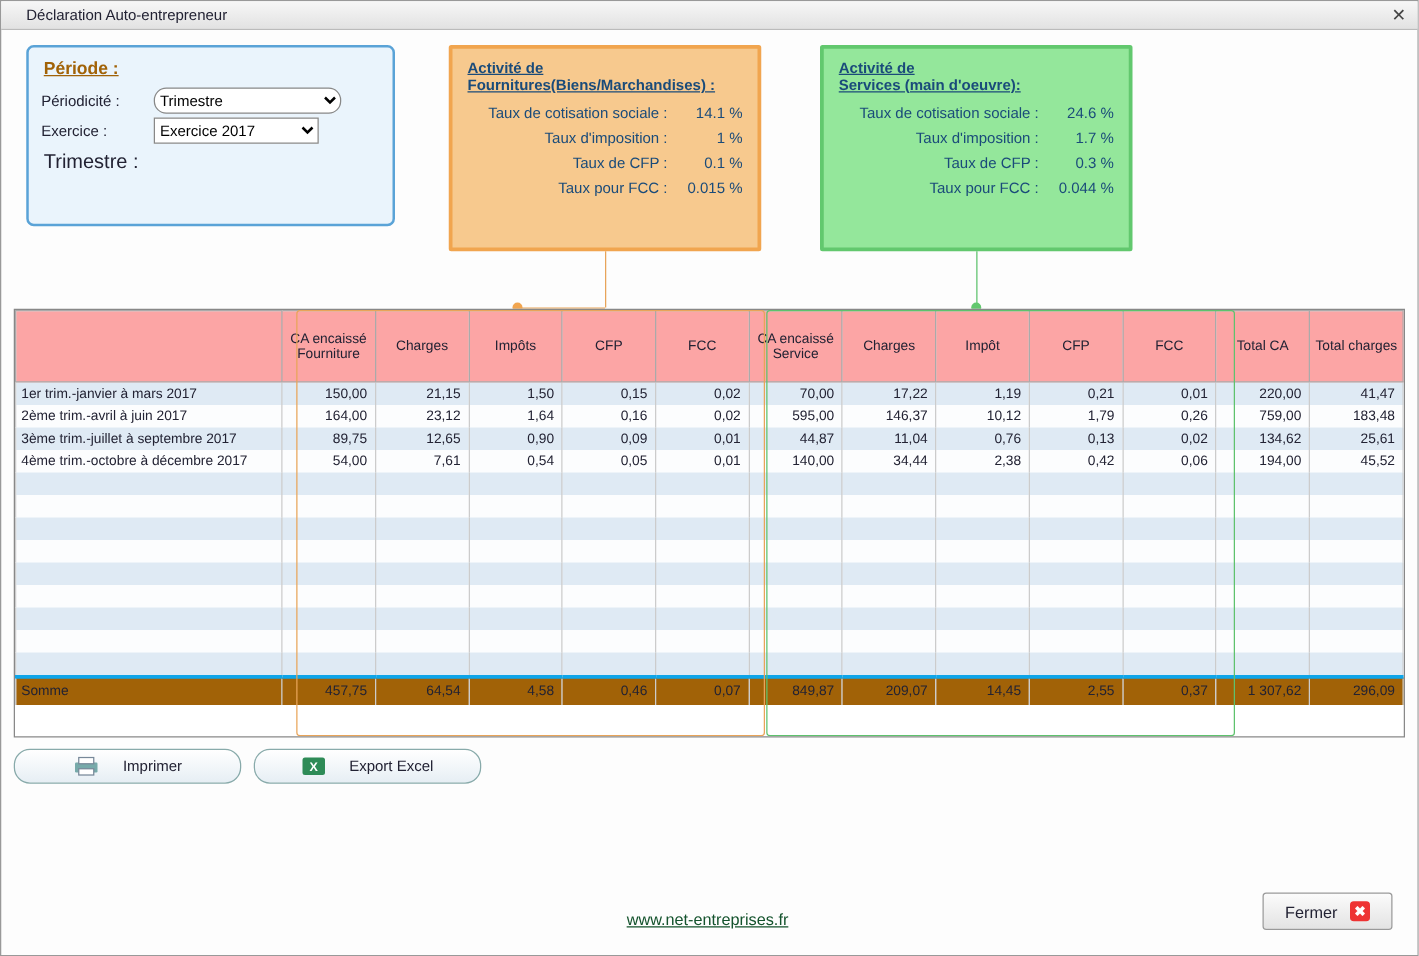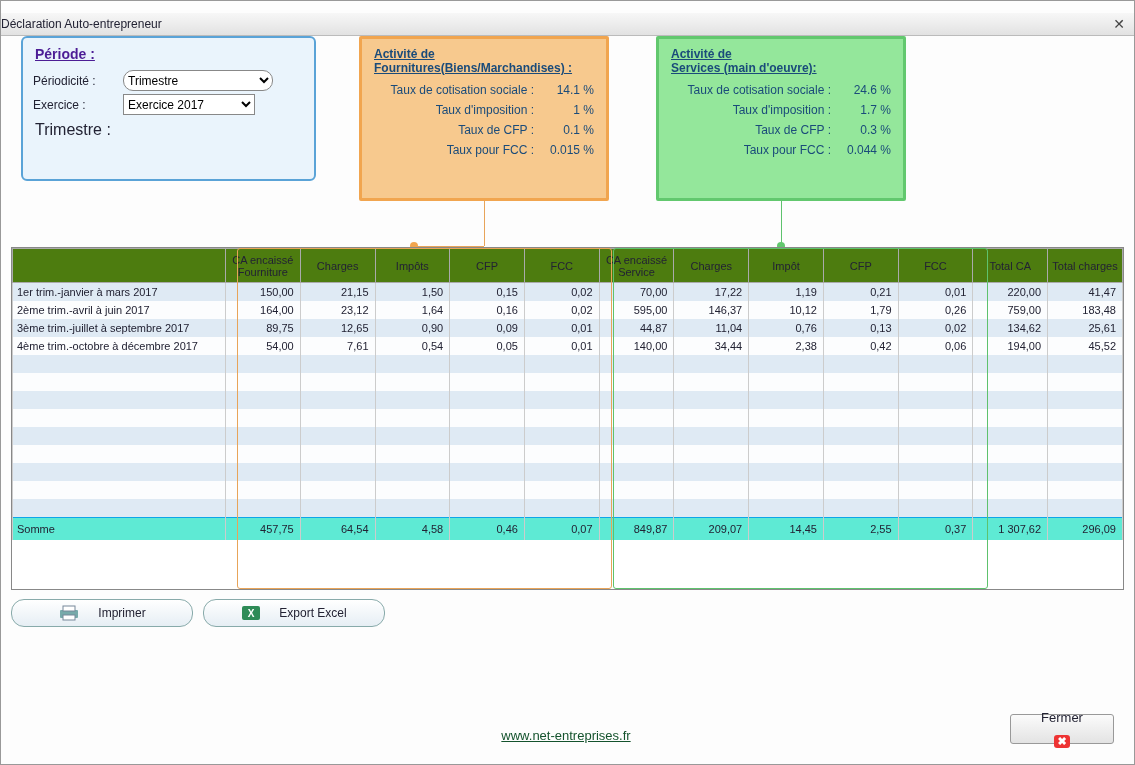--- a/index.html
+++ b/index.html
@@ -1,21 +1,21 @@
 <!DOCTYPE html>
 <html><head>
 <meta charset="utf-8">
 <style>
   html,body { margin:0; padding:0; font-family: Tahoma, Arial, sans-serif; font-size:12px; color:#223; background:#e8e8e8; }
   .window { width:1135px; height:765px; box-sizing:border-box; background:#fdfdfd; border:1px solid #999; position:relative; }
-  .titlebar { height:22px; line-height:22px; padding-left:0; background:linear-gradient(#f7f7f7,#e2e2e2); border-bottom:1px solid #bbb; font-size:12px; display:flex; justify-content:space-between; align-items:center;margin-top:12px;}
+  .titlebar { height:22px; line-height:22px; padding-left:20px; background:linear-gradient(#f7f7f7,#e2e2e2); border-bottom:1px solid #bbb; font-size:12px; display:flex; justify-content:space-between; align-items:center;}
   .titlebar .close { width:30px; text-align:center; color:#444; cursor:default; font-size:14px;}
   
   .panel-period { position:absolute; top:35px; left:20px; width:295px; height:145px; border:2px solid #5aa3d7; border-radius:6px; background:#eaf4fc; padding:6px 10px; box-sizing:border-box;}
-  .panel-period .headline { font-size:14px; font-weight:bold; text-decoration:underline; color:#4c1d95; margin:2px 0 8px 2px;}
+  .panel-period .headline { font-size:14px; font-weight:bold; text-decoration:underline; color:#a16207; margin:2px 0 8px 2px;}
   .prow { display:flex; align-items:center; margin:3px 0;}
   .prow label { width:88px; font-size:12px;}
   select { font-size:12px; border:1px solid #888; height:21px; background:#fff;}
   .sel1 { width:150px; margin-left:2px;border-radius:10px;}
   .sel2 { width:132px; margin-left:2px;}
   .sub-label { font-size:16px; margin:6px 0 2px 2px;}
   .sel3 { width:255px;}
   
   .panel-act { position:absolute; top:35px; width:250px; height:165px; border-radius:2px; padding:8px 12px; box-sizing:border-box; font-size:12px;}
   .panel-f { left:358px; border:3px solid #f1a54f; background:#f7c98e; color:#1a4b7a; }
@@ -26,42 +26,42 @@
   .rate-row span:last-child { width:52px; text-align:right;}
   .line-f { position:absolute; left:483px; top:200px; width:1px; height:45px; background:#e8a459; }
   .line-f2 { position:absolute; left:413px; top:245px; width:70px; height:1px; background:#e8a459;}
   .dot-f, .dot-s { position:absolute; width:8px; height:8px; border-radius:50%; }
   .dot-f { left:409px; top:241px; background:#f1a54f;}
   .line-s { position:absolute; left:780px; top:200px; width:1px; height:45px; background:#5ec26d;}
   .dot-s { left:776px; top:241px; background:#62c86e;}
   
   .grid { position:absolute; left:10px; top:246px; width:1113px; height:343px; border:1px solid #888; background:#fff; box-sizing:border-box; overflow:hidden;}
   table { border-collapse:collapse; width:100%; font-size:11px;}
-  th { background:#4d7c0f; border:1px solid #aaa; font-weight:normal; text-align:center; padding:4px 2px; height:34px; box-sizing:border-box;}
+  th { background:#fca5a5; border:1px solid #aaa; font-weight:normal; text-align:center; padding:16px 2px; height:34px; box-sizing:border-box;}
   th.period-head { width:214px;}
   th.num { width:75px; }
   td { border-left:1px solid #ccc; border-right:1px solid #ccc; padding:3px 6px; height:18px; box-sizing:border-box; }
   td.num { text-align:right;}
   td.per { text-align:left; padding-left:4px;}
   tbody tr:nth-child(odd) td { background:#dfeaf4; }
   tbody tr:nth-child(even) td { background:#fcfdfe; }
   tbody tr.ghost td { color:transparent; }
-  tfoot td { border-top:1px solid #0ea5e9; background:#5eead4; height:22px;}
+  tfoot td { border-top:3px solid #0ea5e9; background:#a16207; height:22px;}
   tfoot td.num { text-align:right;}
   
   .zone-f { position:absolute; top:0; left:225px; width:375px; height:341px; border:1px solid #e8a459; border-radius:3px; pointer-events:none; box-sizing:border-box;}
   .zone-s { position:absolute; top:0; left:601px; width:375px; height:341px; border:1px solid #5ec26d; border-radius:3px; pointer-events:none; box-sizing:border-box;}
   
   .btn-bar { position:absolute; left:10px; top:598px; display:flex; gap:10px;}
   .big-btn { width:180px; height:26px; border:1px solid #8aa; border-radius:13px; background:linear-gradient(#ffffff,#e6eef4); display:flex; align-items:center; justify-content:center; gap:18px; font-size:12px; cursor:default;}
   .big-btn svg { flex-shrink:0;}
   .note { position:absolute; left:25px; top:700px; font-size:13px;}
   .link { text-align:center; width:1100px; position:absolute; top:727px; left:15px;}
   .link a { color:#14532d; text-decoration:underline; font-size:13px;}
-  .fermer { position:absolute; right:20px; bottom:20px; width:102px; height:28px; border:1px solid #999; border-radius:3px; background:linear-gradient(#fbfbfb,#e3e3e3); display:flex; align-items:center; justify-content:center; gap:10px; font-size:13px; cursor:default;flex-direction:column;}
+  .fermer { position:absolute; right:20px; bottom:20px; width:102px; height:28px; border:1px solid #999; border-radius:3px; background:linear-gradient(#fbfbfb,#e3e3e3); display:flex; align-items:center; justify-content:center; gap:10px; font-size:13px; cursor:default;}
   .fermer .x { width:16px; height:16px; background:#e33; border-radius:3px; color:#fff; font-weight:bold; display:flex; align-items:center; justify-content:center; font-size:11px;}
 </style>
 </head>
 <body>
 
 <div class="window">
   <div class="titlebar">
     <span>Déclaration Auto-entrepreneur</span>
     <span class="close">✕</span>
   </div>

